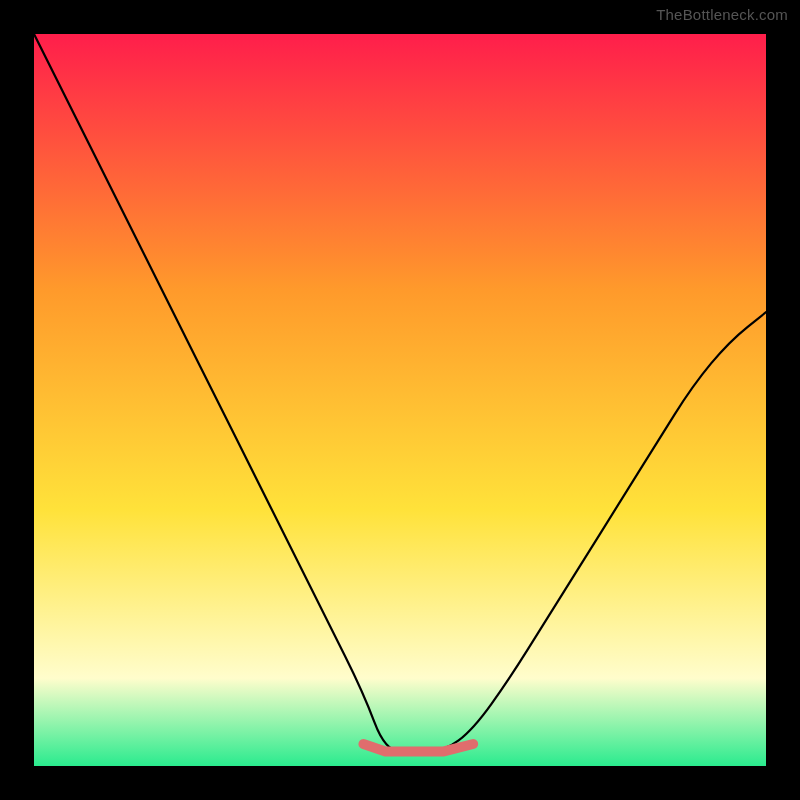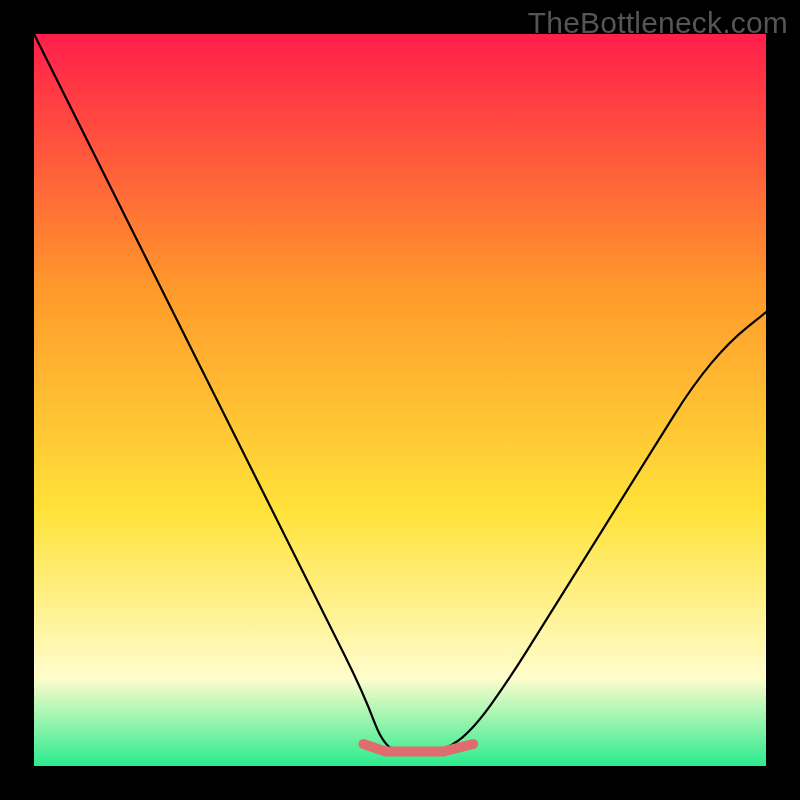--- a/index.html
+++ b/index.html
@@ -15,21 +15,21 @@
     width: 800px;
     height: 800px;
     background: #000;
     position: relative;
   }
   .watermark {
     position: absolute;
     top: 6px;
     right: 12px;
     color: #555;
-    font-size: 30px;
+    font-size: 15px;
     font-weight: 500;
     letter-spacing: 0.2px;
     z-index: 10;
   }
   .plot {
     position: absolute;
     left: 34px;
     top: 34px;
     width: 732px;
     height: 732px;

